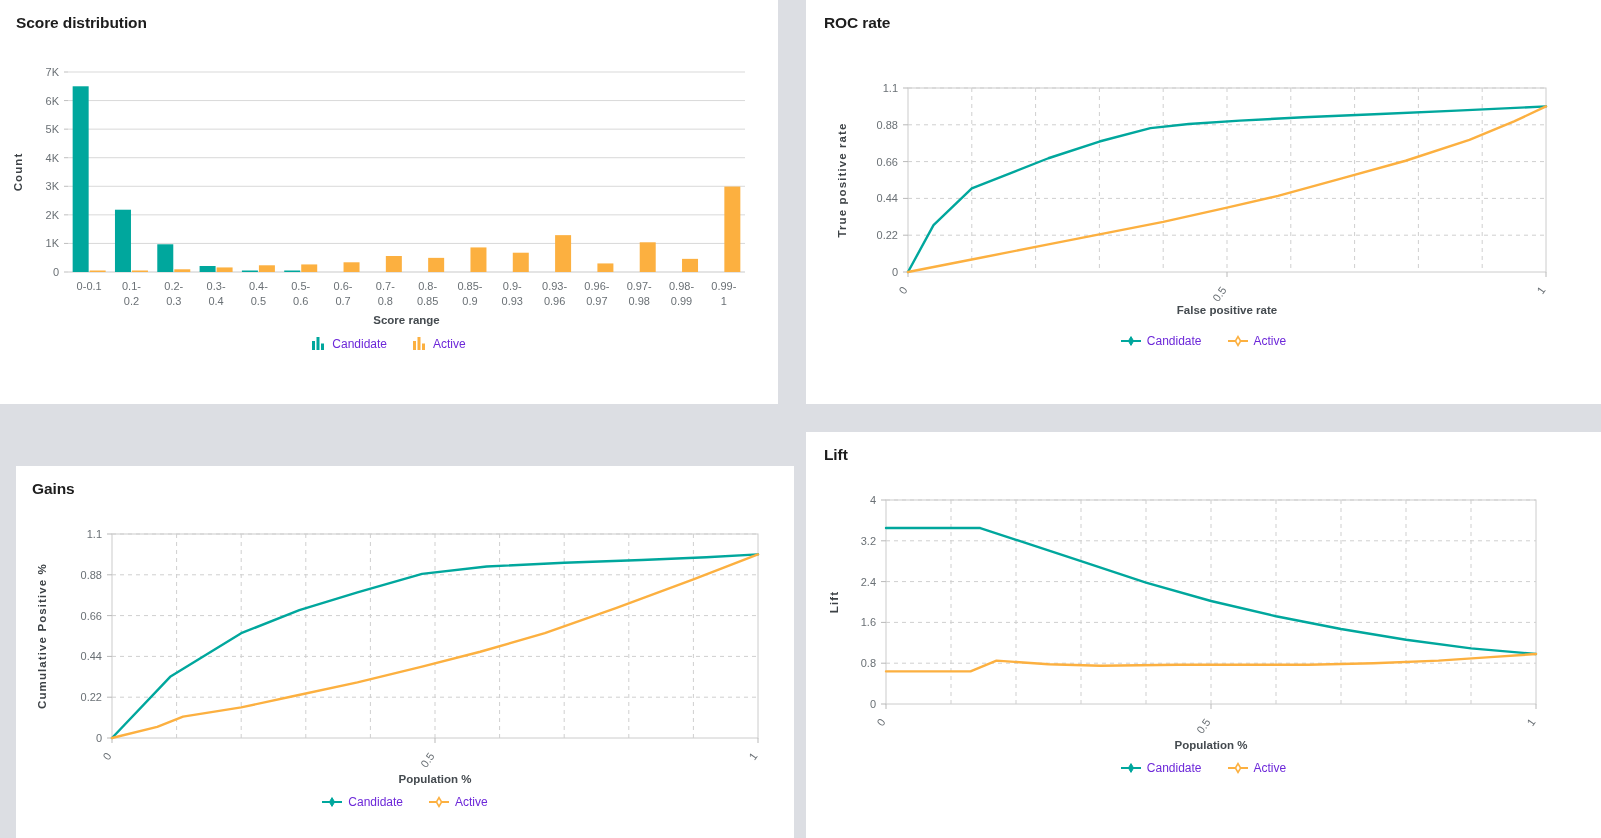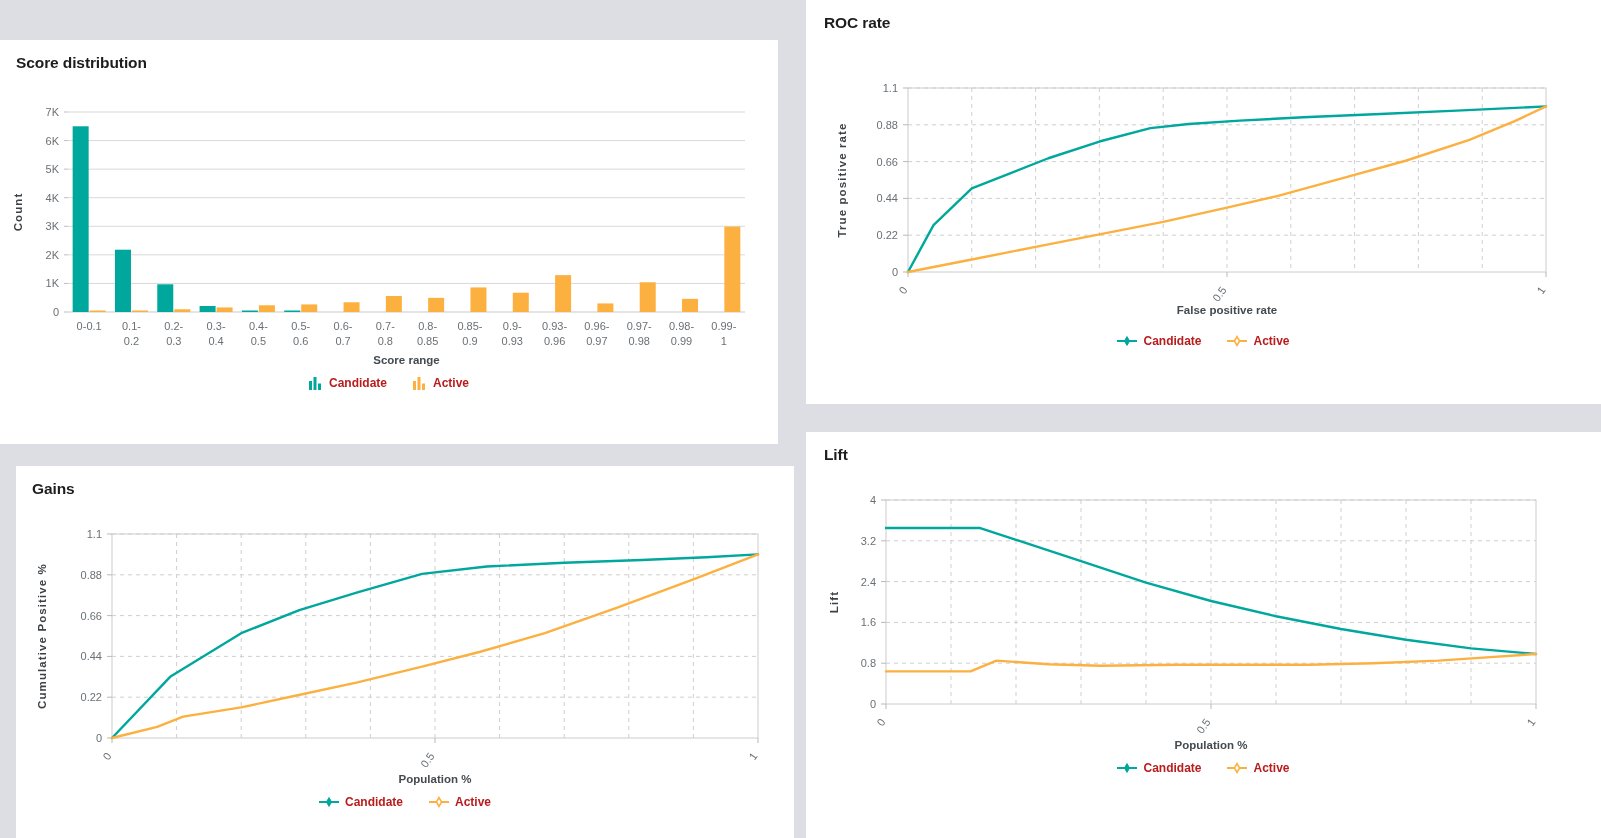--- a/index.html
+++ b/index.html
@@ -14,21 +14,21 @@
     width: 1601px;
     height: 838px;
     background: #dcdee3;
     overflow: hidden;
   }
   .panel {
     position: absolute;
     background: #ffffff;
     box-sizing: border-box;
   }
-  .panel-tl { left: 0px;    top: 0px;   width: 778px; height: 404px; margin-top: 40px; }
+  .panel-tl { left: 0px;    top: 0px;   width: 778px; height: 404px; }
   .panel-tr { left: 806px;  top: 0px;   width: 795px; height: 404px; }
   .panel-bl { left: 16px;    top: 432px; width: 778px; height: 478px; margin-top: 34px; }
   .panel-br { left: 806px;  top: 432px; width: 795px; height: 406px; }
 
   .panel-title {
     position: absolute;
     left: 16px;
     top: 14px;
     font-size: 15.5px;
     font-weight: bold;
@@ -69,27 +69,26 @@
     position: absolute;
     display: flex;
     align-items: center;
     justify-content: center;
     gap: 26px;
     width: 100%;
     left: 0;
   }
   .legend-item {
     display: flex;
-    align-items: flex-start;
+    align-items: center;
     gap: 6px;
     font-size: 12px;
-    color: #b91c1c;
+    color: #6d28d9;
     font-family: "Liberation Sans", sans-serif;
     cursor: pointer;
-    font-weight: bold;
   }
   .legend-text { line-height: 1; }
 </style>
 </head>
 <body>
 
 <div id="app">
 
   <section class="panel panel-tl">
     <div class="panel-title">Score distribution</div>

